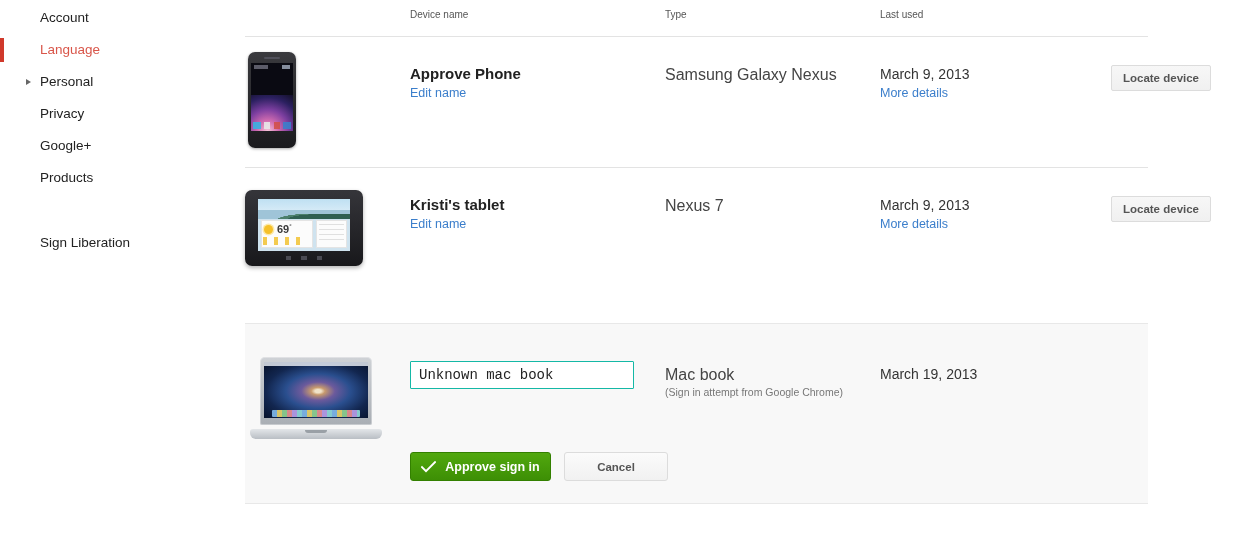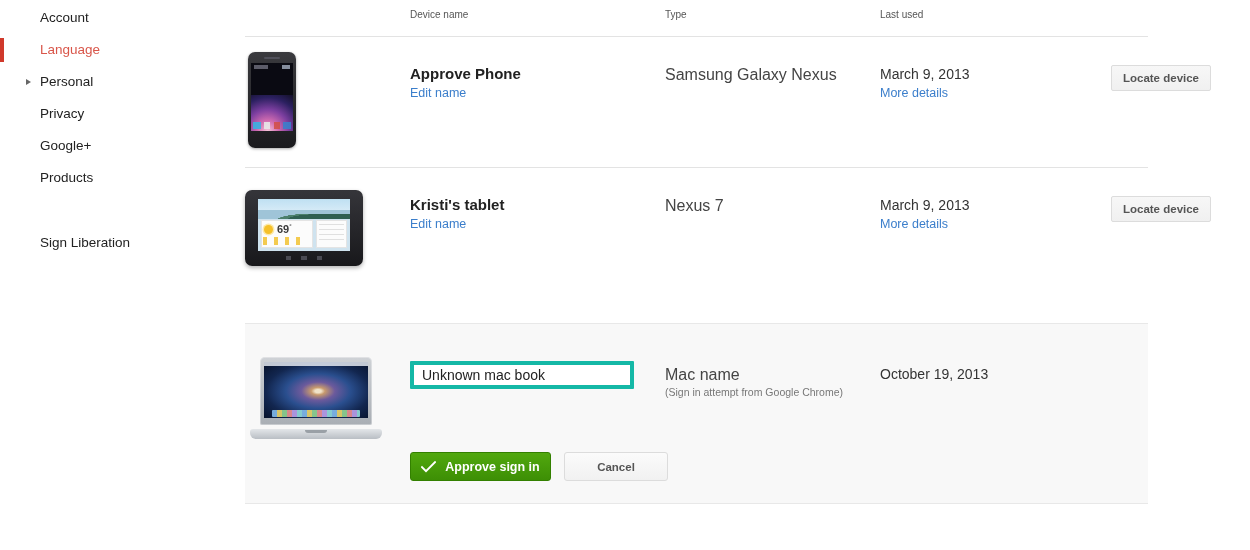--- a/index.html
+++ b/index.html
@@ -118,23 +118,23 @@
     width: 903px; height: 181px;
     background: #f8f8f8;
     border-top: 1px solid #e8e8e8;
     border-bottom: 1px solid #e8e8e8;
   }
   #name-input {
     position: absolute;
     left: 165px; top: 37px;
     width: 224px; height: 28px;
     background: #fff;
-    border: 4px solid #14b8a6;
+    border: 1px solid #14b8a6;
     border-radius: 1px;
-    font-family: Liberation Sans, sans-serif;
+    font-family: Liberation Mono, monospace;
     font-size: 14px; color: #222;
     padding: 4px 8px;
     outline: none;
   }
   .btn-approve {
     position: absolute;
     left: 165px; top: 128px;
     width: 141px; height: 29px;
     background: linear-gradient(#51a80e, #3d8f05);
     border: 1px solid #338000;
@@ -403,23 +403,23 @@
           <div class="mac-dock"></div>
         </div>
       </div>
       <div class="mac-base"></div>
       <div class="mac-notch"></div>
     </div>
   </div>
 
   <input id="name-input" type="text" value="Unknown mac book" style="">
 
-  <div class="dev-type col-type" style="top:42px">Mac name</div>
+  <div class="dev-type col-type" style="top:42px">Mac book</div>
   <div class="dev-type-sub col-type" style="top:62px">(Sign in attempt from Google Chrome)</div>
-  <div class="dev-date col-used" style="top:42px">October 19, 2013</div>
+  <div class="dev-date col-used" style="top:42px">March 19, 2013</div>
 
   <button class="btn-approve">
     <svg class="check-icon" width="15" height="12" viewBox="0 0 15 12">
       <path d="M1 6.2 L5 10.2 L14 1.2" stroke="#ffffff" stroke-width="2" fill="none" stroke-linecap="square"></path>
     </svg>
     <span>Approve sign in</span>
   </button>
 
   <button class="btn-cancel">Cancel</button>
 </div>

